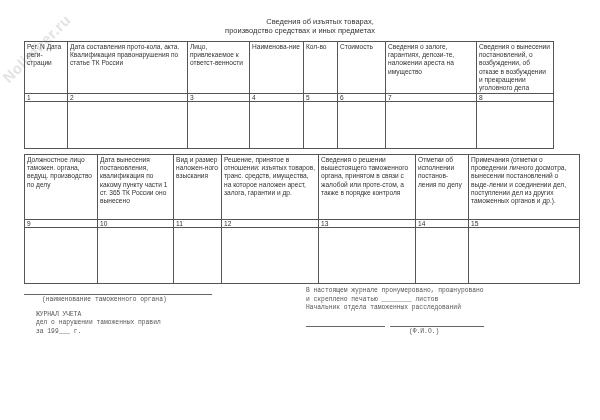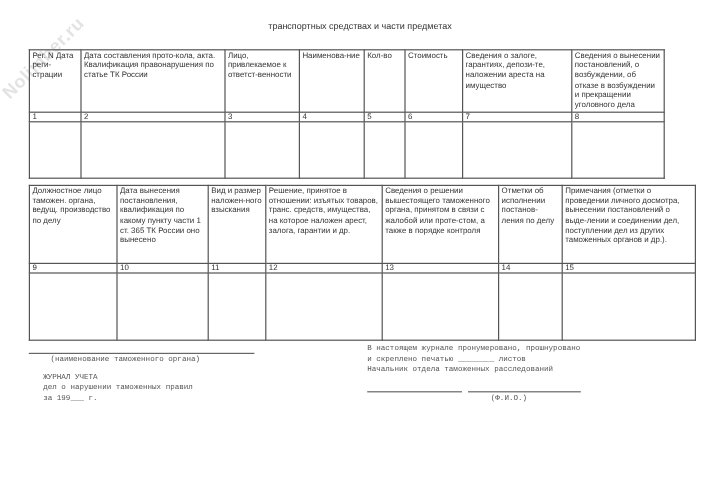--- a/index.html
+++ b/index.html
@@ -16,21 +16,22 @@
   table.grid tr.num td { height:7px; line-height:7px; padding:0 2px; font-size:6.6px; }
   .mono { font-family:"Liberation Mono", monospace; color:#555; font-size:6.3px; line-height:8.3px; position:absolute; white-space:pre; }
   .line { position:absolute; border-top:1px solid #666; height:0; }
 </style>
 </head>
 <body>
 
 <div class="watermark">Nolimber.ru</div>
 
 <div class="title">
-  <div>транспортных средствах и части предметах</div>
+  <div class="l1">Сведения об изъятых товарах,</div>
+  <div>производство средствах и иных предметах</div>
 </div>
 
 <table class="grid" style="left:24px; top:41px; width:529px;">
   <colgroup>
     <col style="width:43px">
       <col style="width:120px">
       <col style="width:62px">
       <col style="width:54px">
     <col style="width:34px">
       <col style="width:48px">

